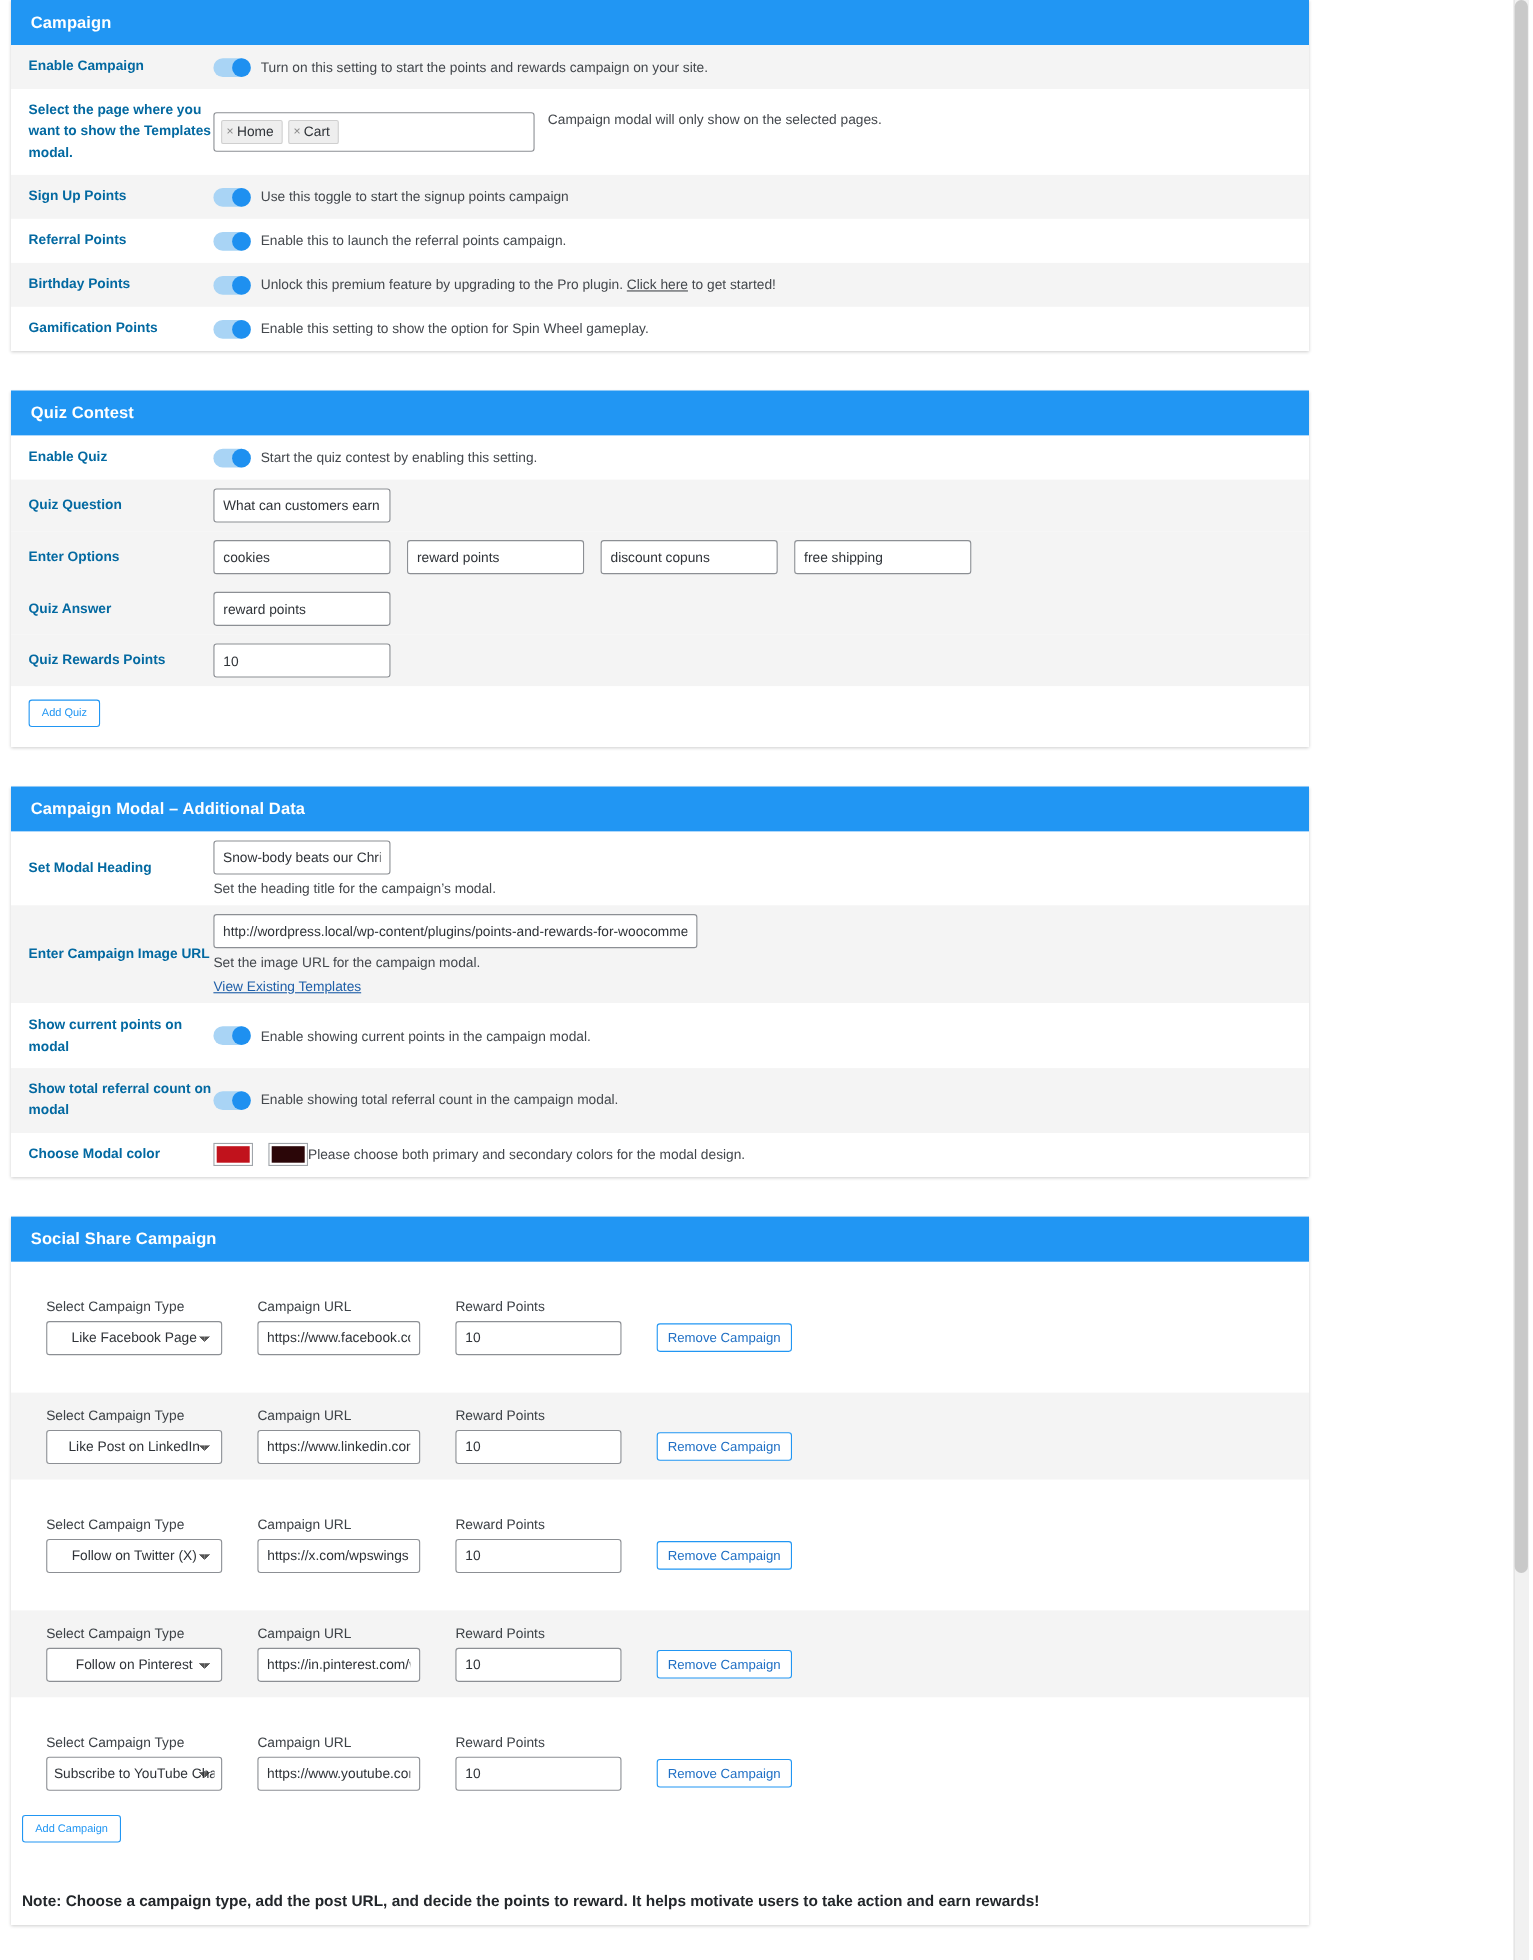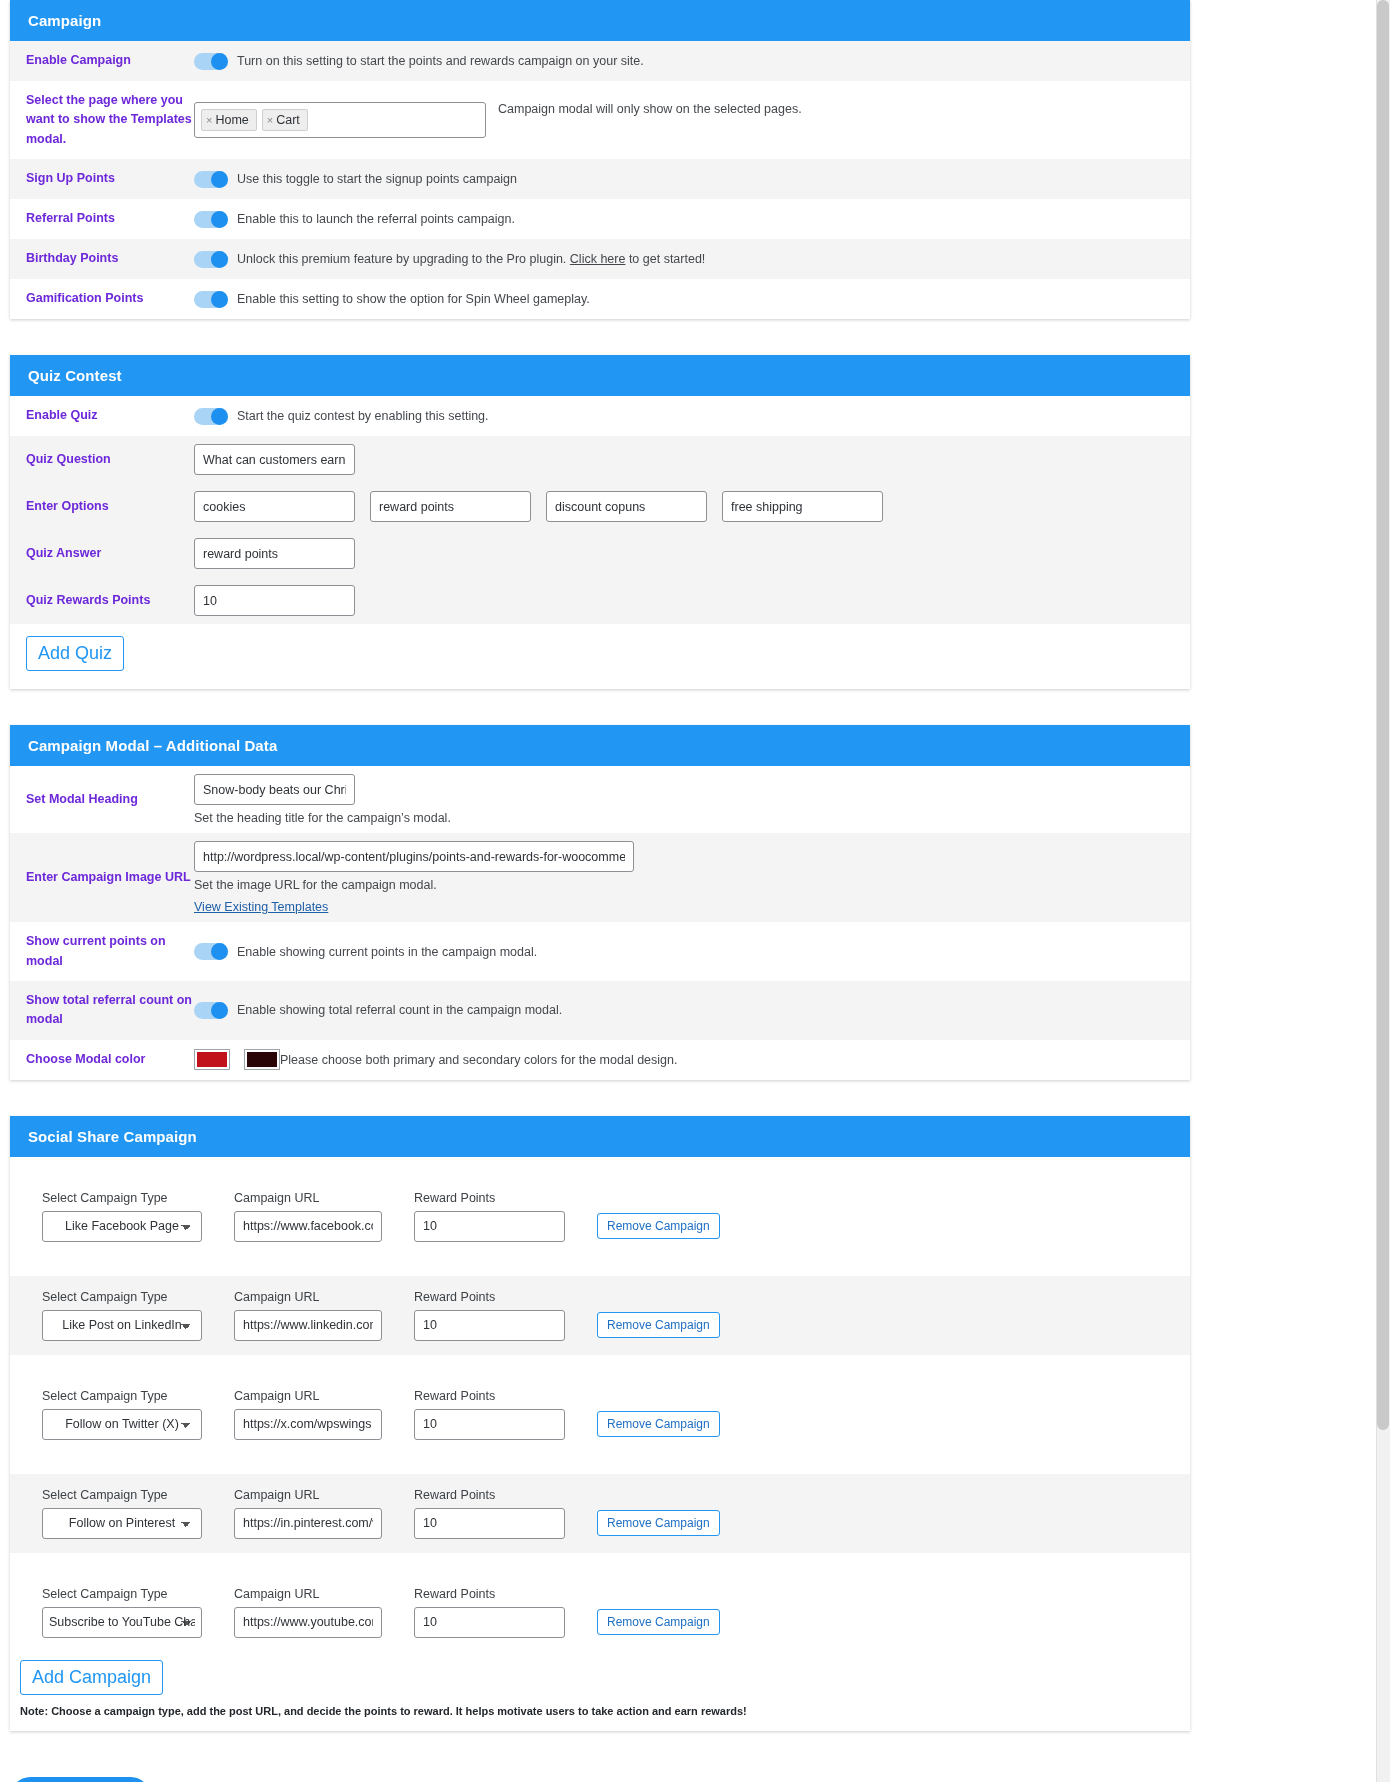--- a/index.html
+++ b/index.html
@@ -56,21 +56,21 @@
     padding: 0 16px;
     min-height: 40px;
     background: #ffffff;
   }
   .row.alt { background: #f4f4f4; }
   .row .label {
     width: 168px;
     flex: 0 0 168px;
     font-size: 12.5px;
     font-weight: bold;
-    color: #6d28d9;
+    color: #0369a1;
     line-height: 1.55;
     padding: 10px 0;
   }
   .row .field {
     flex: 1 1 auto;
     display: flex;
     align-items: center;
     padding: 8px 0;
   }
   .row.topalign .field { align-items: flex-start; }
@@ -164,21 +164,21 @@
     margin-top: 8px;
     display: inline-block;
     cursor: pointer;
   }
 
   .btn-outline {
     background: #ffffff;
     border: 1px solid #2196f3;
     color: #2196f3;
     border-radius: 3px;
-    font-size: 18px;
+    font-size: 10px;
     font-family: "Liberation Sans", sans-serif;
     padding: 6px 11px;
     cursor: pointer;
   }
   .addquiz-row {
     padding: 12px 16px 18px 16px;
     background: #ffffff;
   }
 
   
@@ -239,25 +239,26 @@
     color: #1f6fc4;
     border-radius: 3px;
     font-size: 12px;
     font-family: "Liberation Sans", sans-serif;
     padding: 5px 9px;
     margin-bottom: 3px;
     cursor: pointer;
   }
   .addcamp-wrap { padding: 8px 0 4px 10px; background:#fff; }
   .note {
-    font-size: 11px;
+    font-size: 14px;
     font-weight: bold;
     color: #23272b;
     padding: 6px 10px 14px 10px;
     background: #fff;
+    margin-top: 35px;
   }
   .btn-save {
     background: #1e90f0;
     color: #ffffff;
     border: none;
     border-radius: 22px;
     font-size: 13px;
     font-weight: bold;
     font-family: "Liberation Sans", sans-serif;
     padding: 13px 26px;

